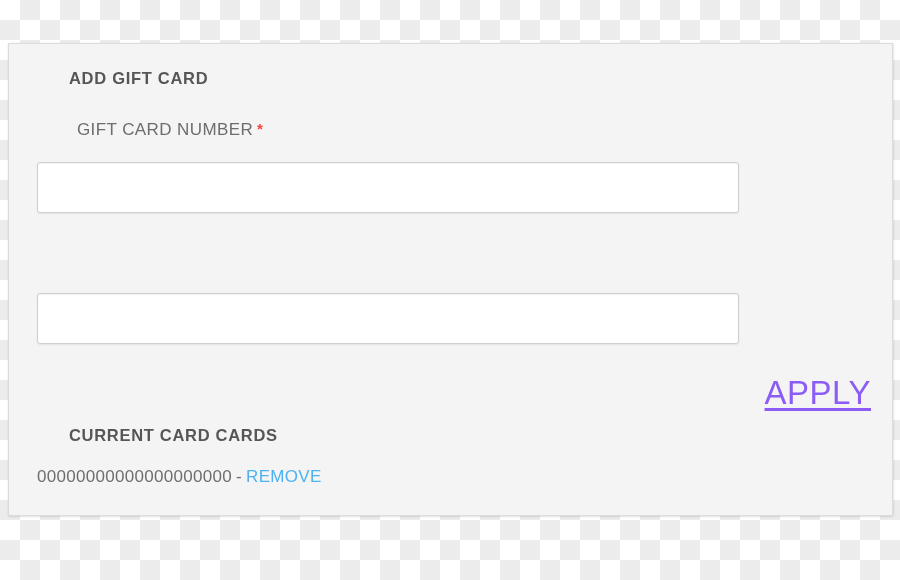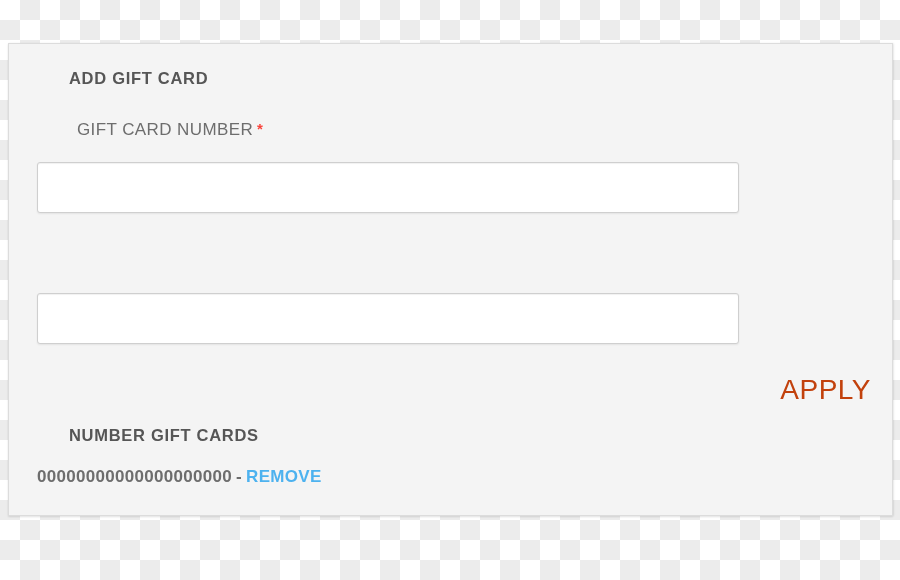--- a/index.html
+++ b/index.html
@@ -109,34 +109,34 @@
     position: absolute;
     left: 0;
     right: 0;
     top: 330px;
     text-align: right;
     padding-right: 1px;
   }
   .apply-link {
     display: inline-block;
     font-family: "Liberation Sans", sans-serif;
-    font-size: 28px;
+    font-size: 33px;
     letter-spacing: 0.5px;
-    color: #c2410c;
+    color: #8b5cf6;
+    text-decoration: underline;
     text-underline-offset: 4px;
     cursor: pointer;
   }
 
   
   .card-list {
     position: absolute;
     left: 8px;
     top: 422px;
     right: 0;
-    font-weight: bold;
   }
   .card-row {
     font-family: "Liberation Sans", sans-serif;
     font-size: 17px;
     letter-spacing: 0.3px;
     color: #6d6d6d;
     white-space: nowrap;
     line-height: 22px;
   }
   .card-number {
@@ -166,21 +166,21 @@
 
       <input class="text-input num" type="text" placeholder="" style="">
 
 
       <input class="text-input pin" type="text" placeholder="" style="">
 
       <div class="apply-row">
         <span class="apply-link">APPLY</span>
       </div>
 
-      <div class="section-title current">NUMBER GIFT CARDS</div>
+      <div class="section-title current">CURRENT CARD CARDS</div>
 
       <div class="card-list">
         <div class="card-row">
           <span class="card-number">00000000000000000000</span><span class="card-sep">-</span><span class="remove-link">REMOVE</span>
         </div>
       </div>
 
     </div>
   </div>
 

